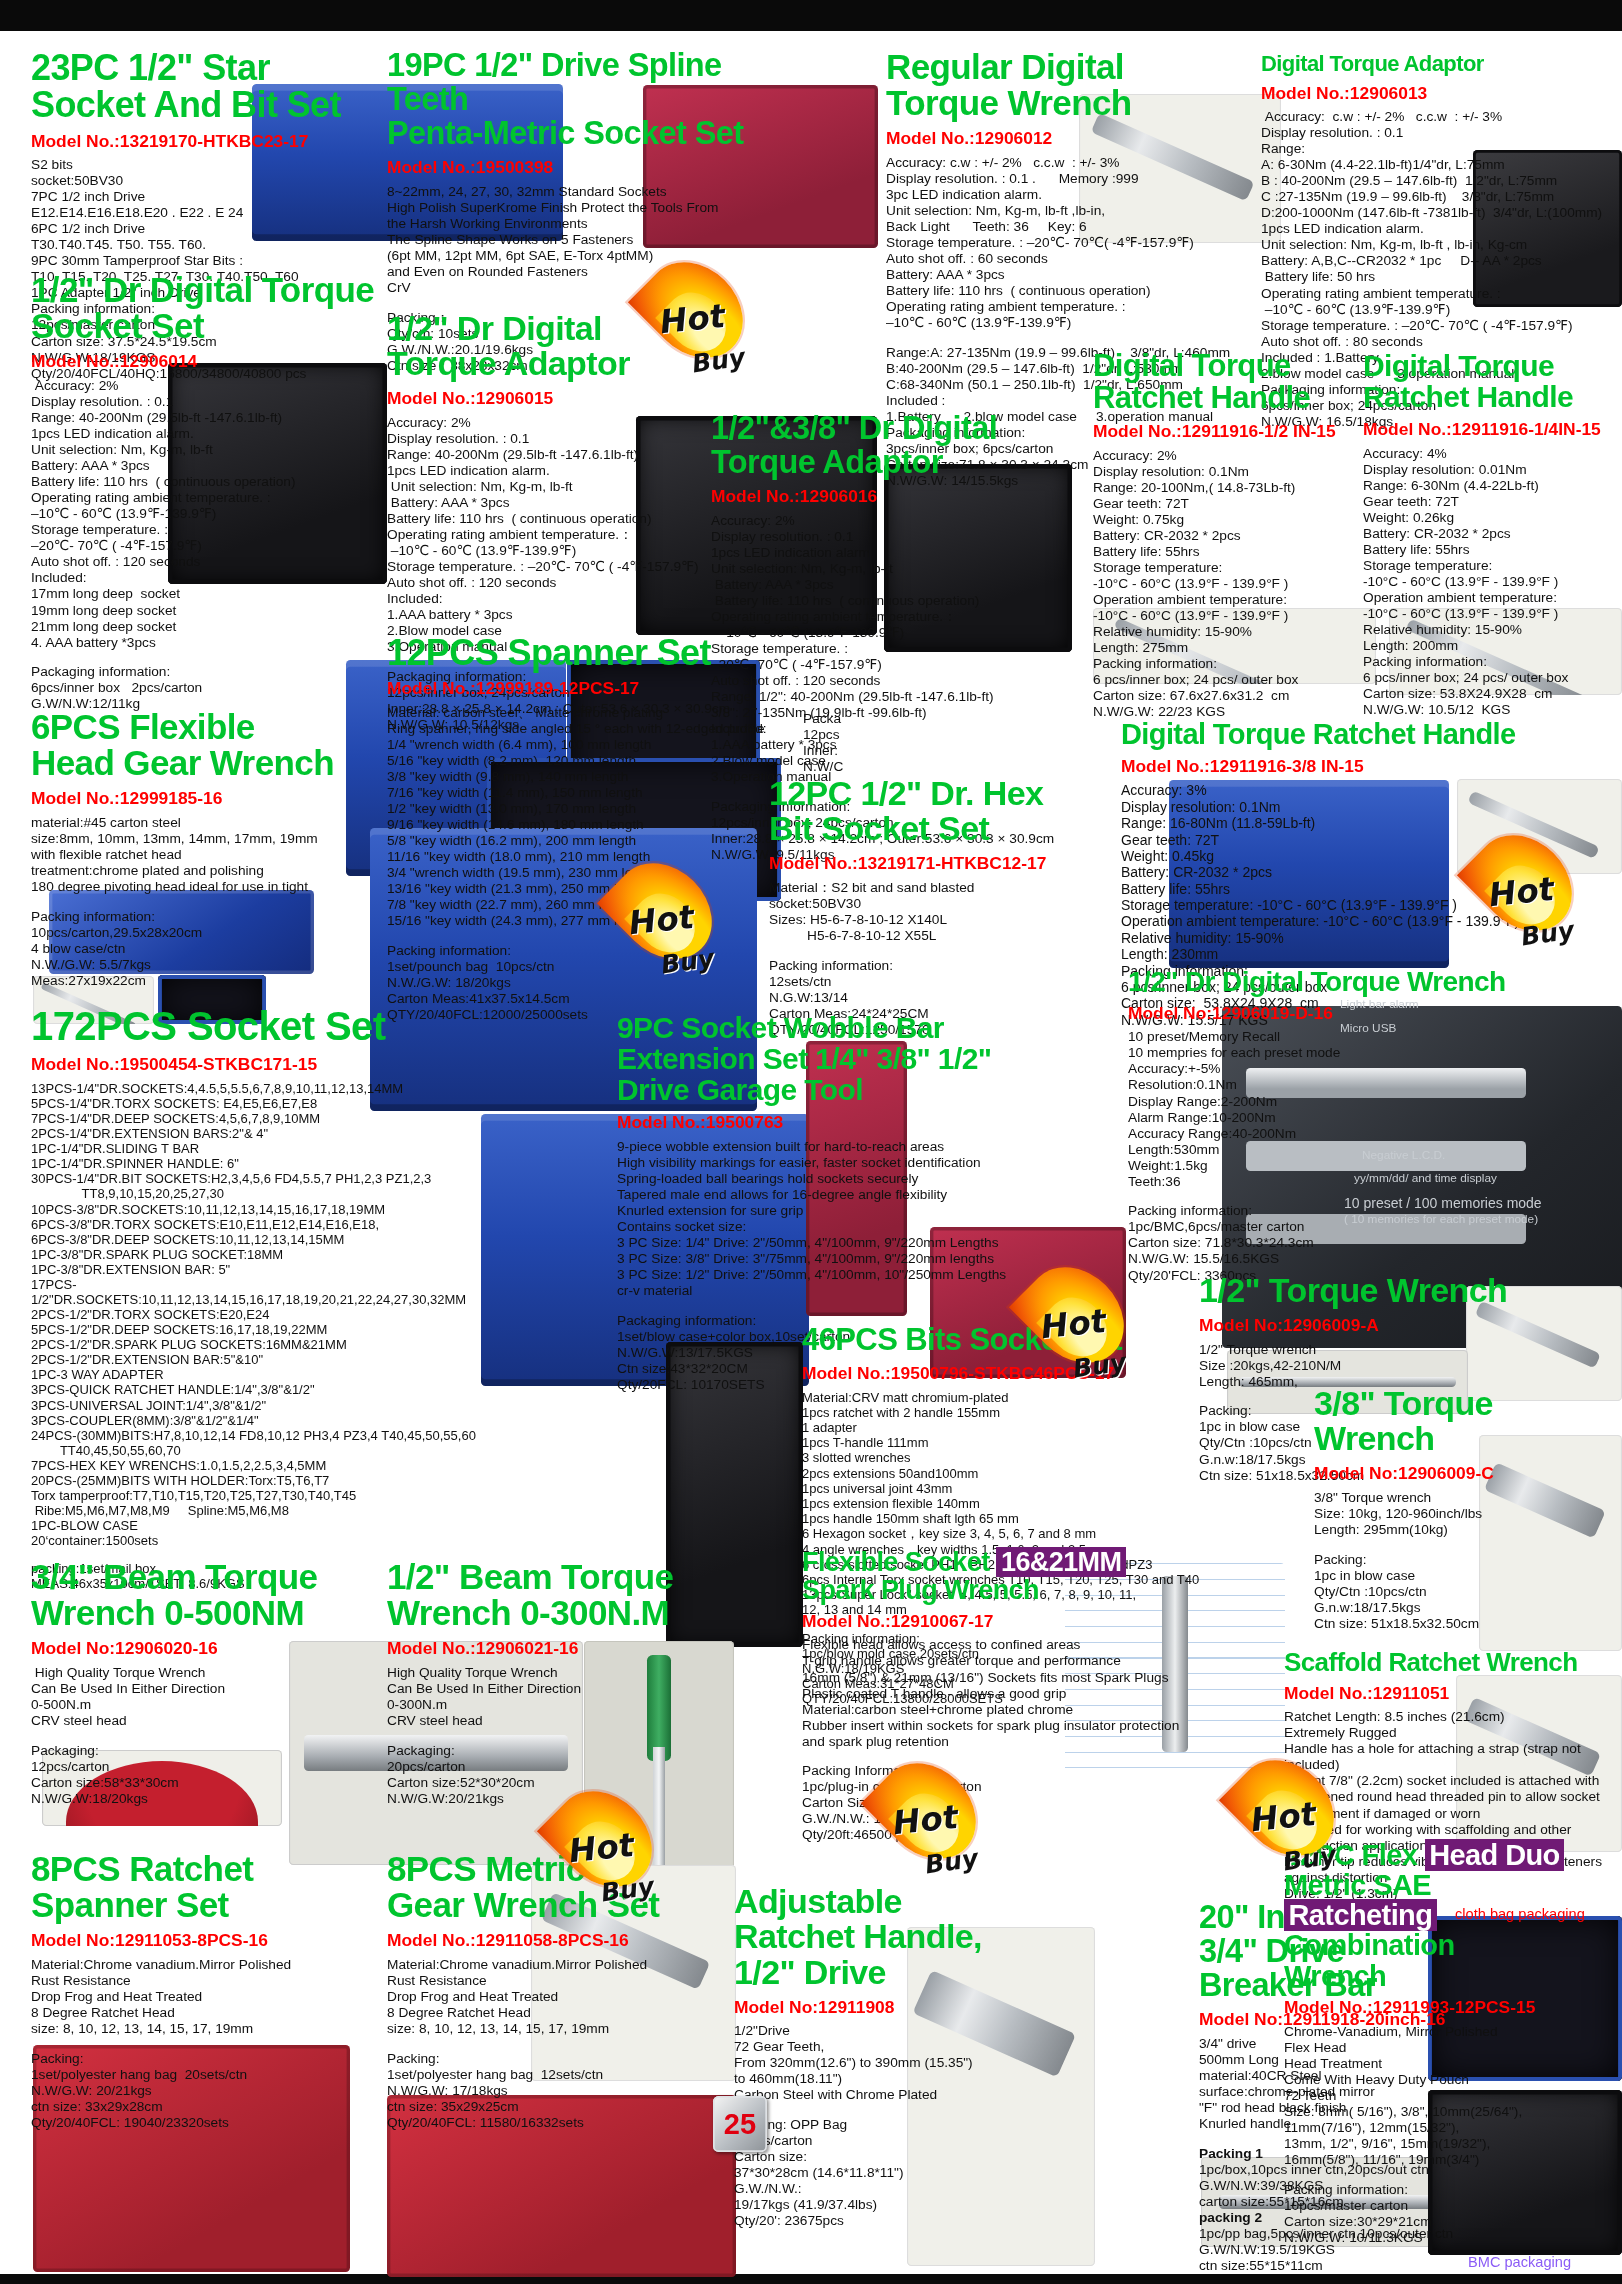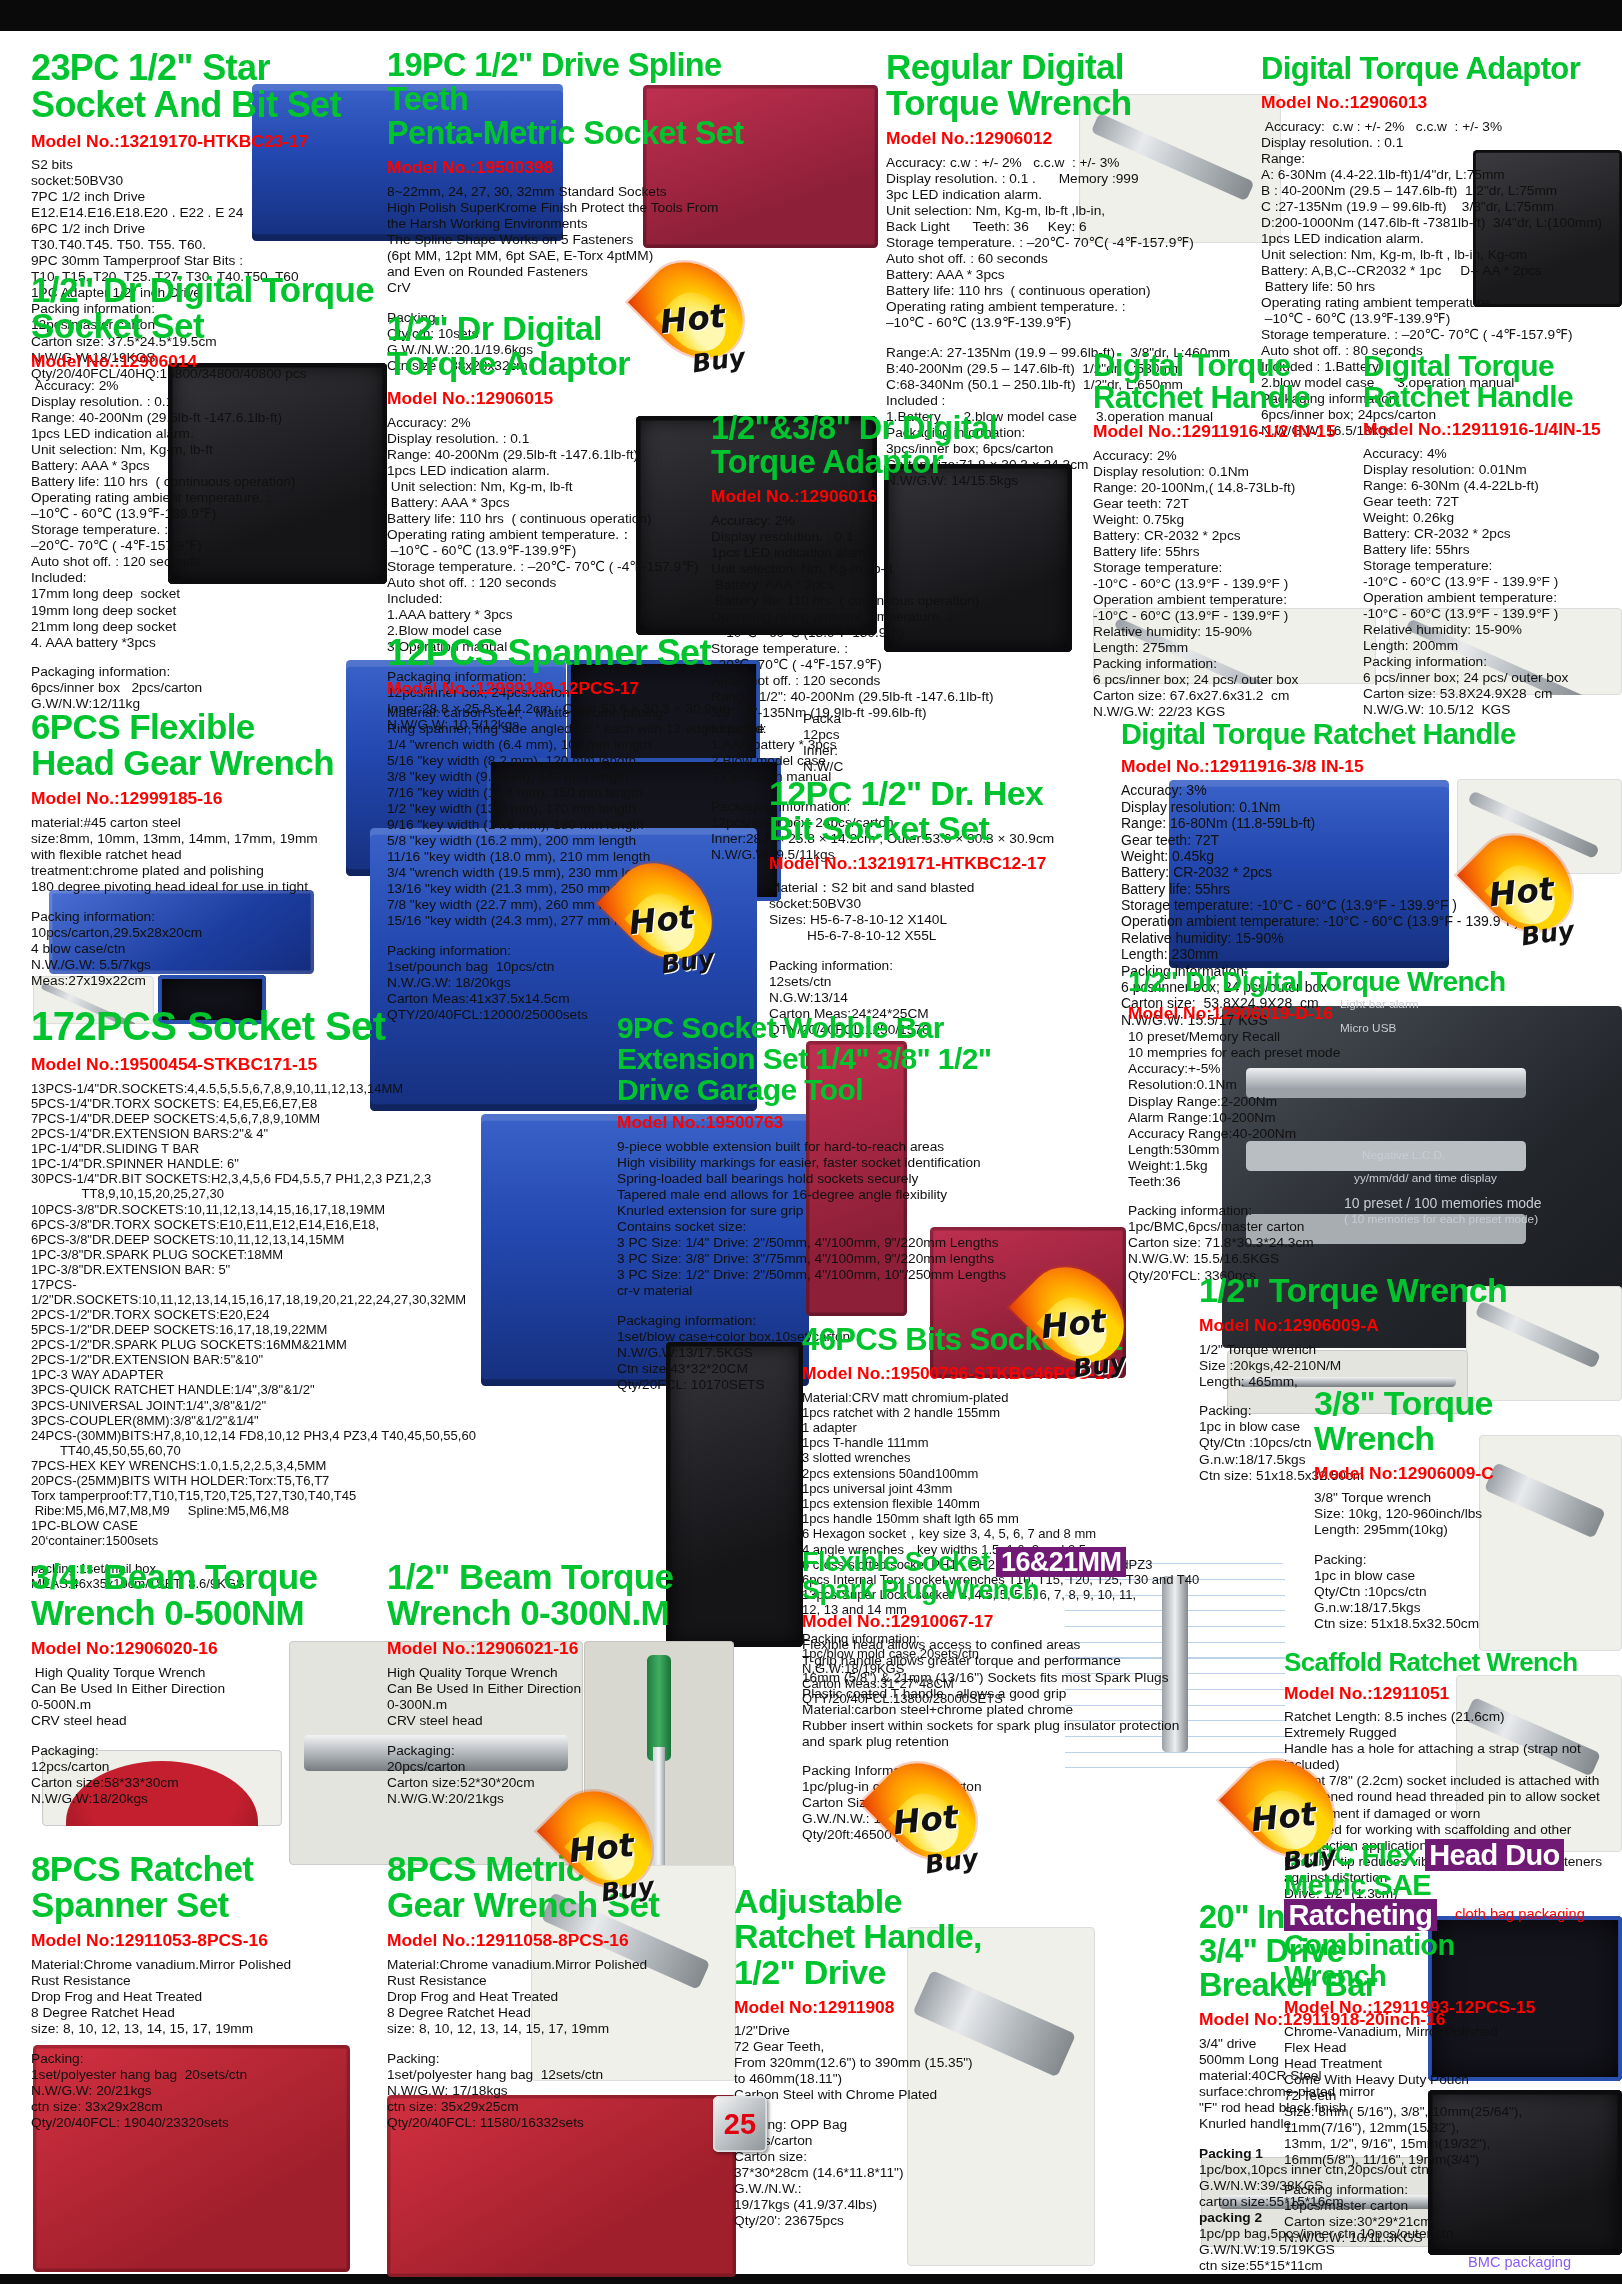--- a/index.html
+++ b/index.html
@@ -171,21 +171,21 @@
         <p>C:68-340Nm (50.1 – 250.1lb-ft)  1/2"dr, L:650mm</p>
         <p>Included :</p>
         <p>1.Battery      2.blow model case     3.operation manual</p>
         <p>Packaging information:</p>
         <p>3pcs/inner box; 6pcs/carton</p>
         <p>Carton size:71.8 × 30.3 × 24.3cm</p>
         <p>N.W/G.W: 14/15.5kgs</p>
       </div>
     </div>
     <div class="section" style="left: 1261px; top: 53px; width: 361px;">
-      <div class="title" style="font-size: 31px;">
+      <div class="title" style="font-size: 22px;">
         <div>Digital Torque Adaptor</div>
       </div>
       <div class="model">Model No.:12906013</div>
       <div class="body" style="font-size: 13.7px; line-height: 1.17;">
         <p> Accuracy:  c.w : +/- 2%   c.c.w  : +/- 3%</p>
         <p>Display resolution. : 0.1</p>
         <p>Range:</p>
         <p>A: 6-30Nm (4.4-22.1lb-ft)1/4"dr, L:75mm</p>
         <p>B : 40-200Nm (29.5 – 147.6lb-ft)  1/2"dr, L:75mm</p>
         <p>C :27-135Nm (19.9 – 99.6lb-ft)    3/8"dr, L:75mm</p>

